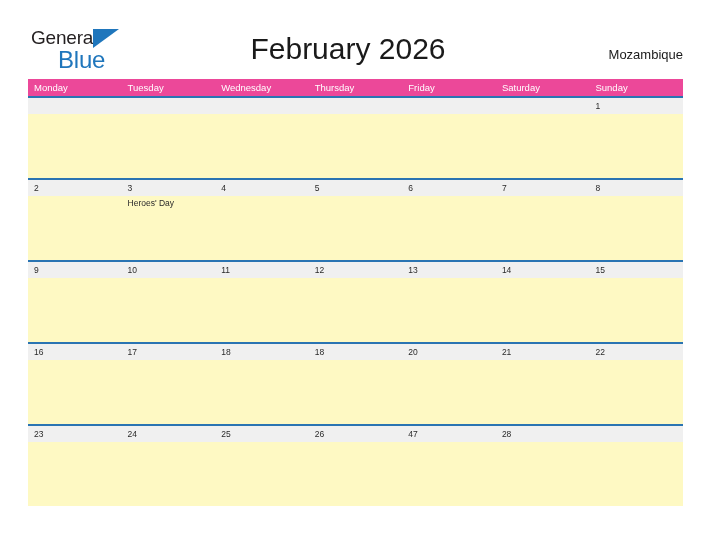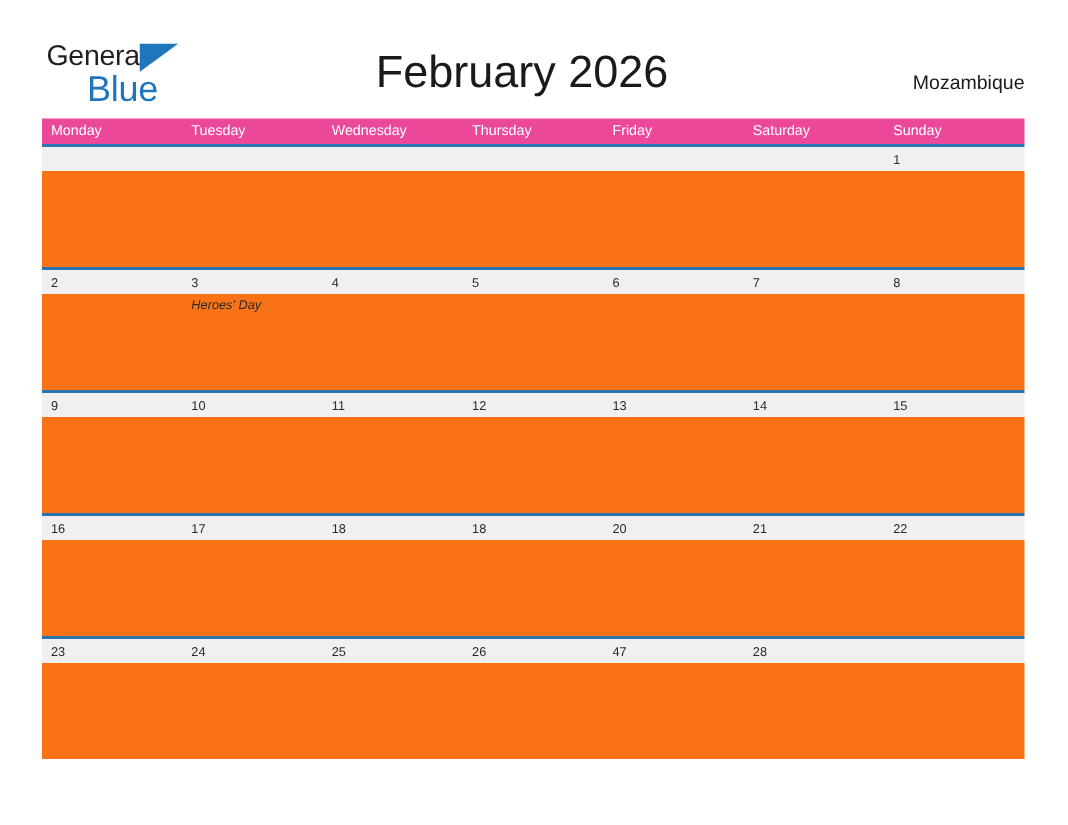--- a/index.html
+++ b/index.html
@@ -121,23 +121,22 @@
     flex: 1 1 0;
     font-size: 8.5px;
     color: #2a2a2a;
     padding-left: 6px;
     line-height: 16px;
     box-sizing: border-box;
   }
 
   .event-band {
     display: flex;
-    background: #f97316;
+    background: #fef9c3;
     height: 64px;
-    font-style: italic;
   }
   .event-cell {
     flex: 1 1 0;
     padding-left: 6px;
     padding-top: 2px;
     box-sizing: border-box;
   }
   .event-text {
     font-size: 8.5px;
     color: #2a2a2a;

